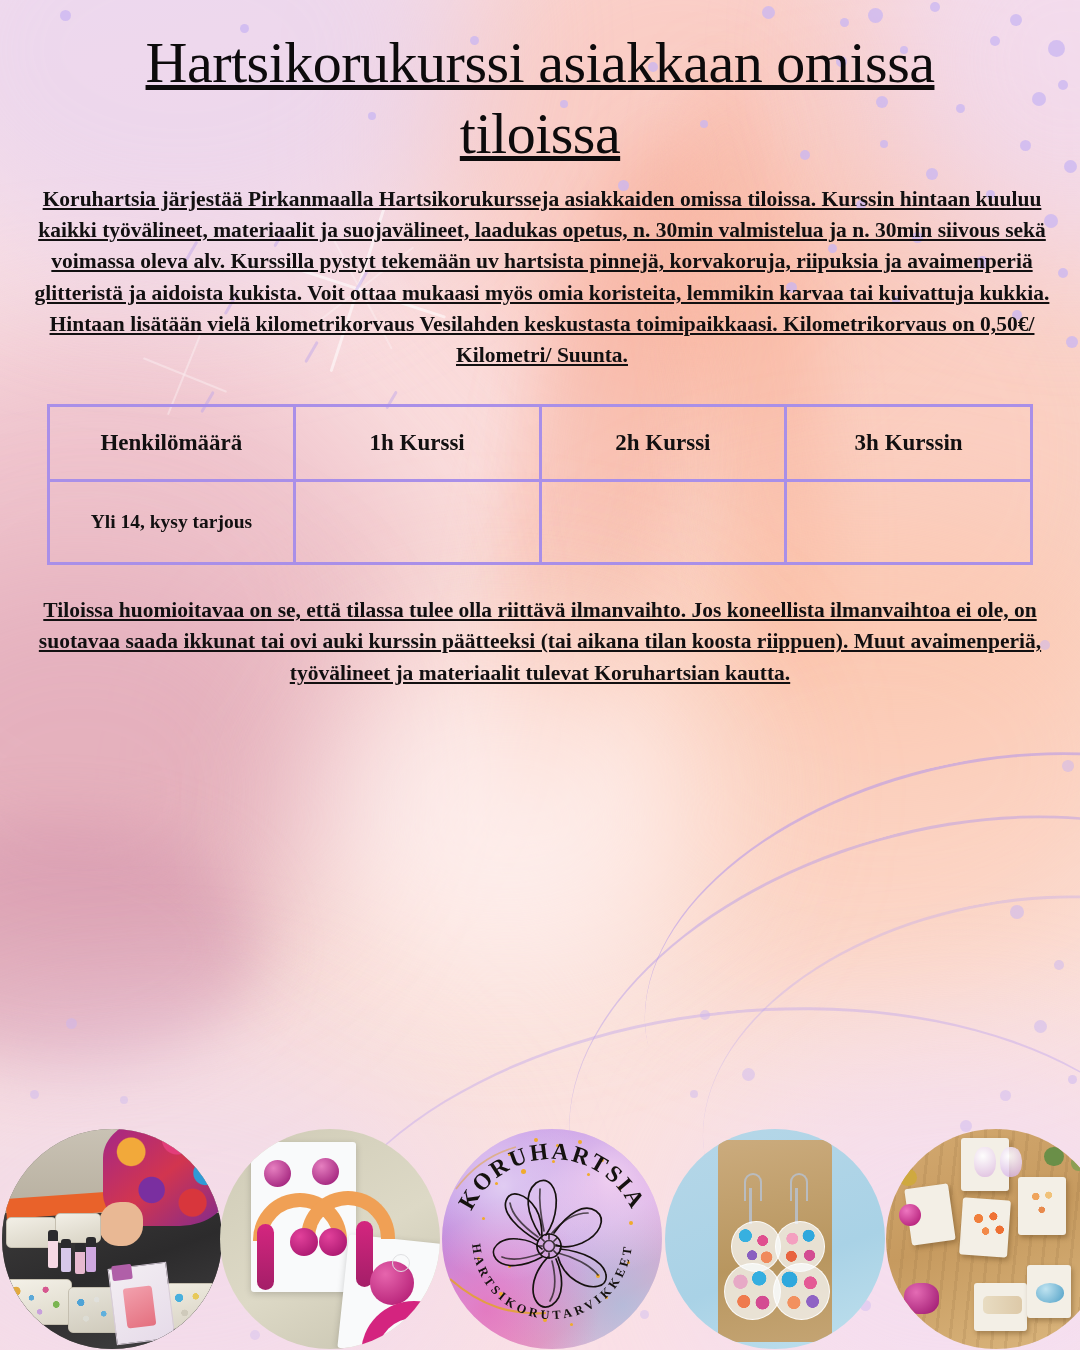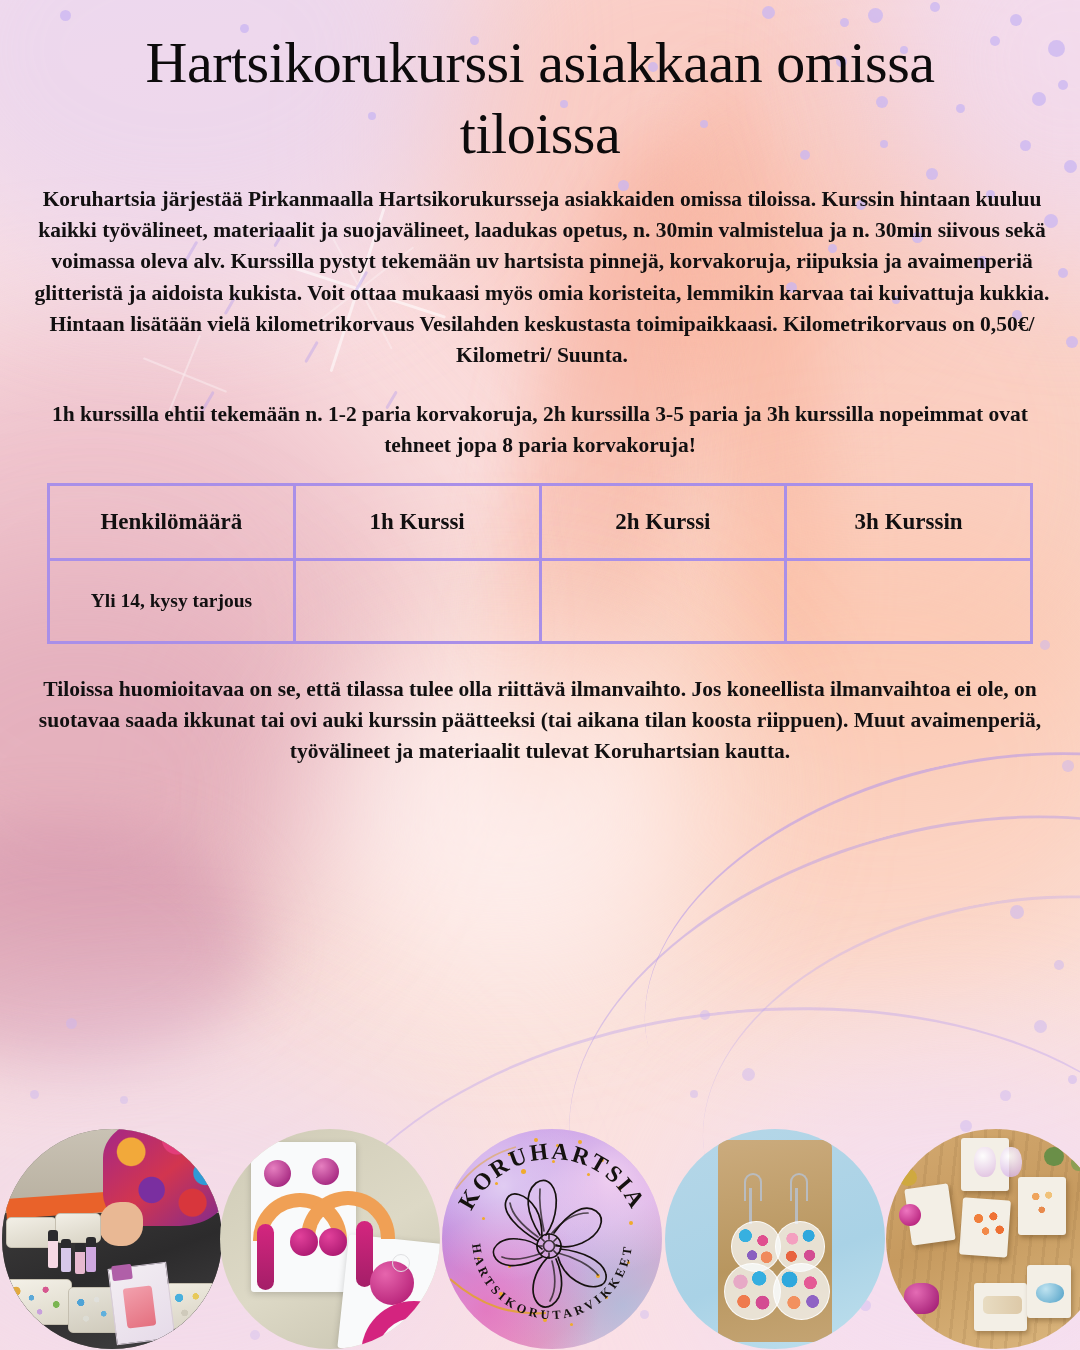--- a/index.html
+++ b/index.html
@@ -82,21 +82,21 @@
     color: #121011;
     font-family: "Liberation Serif", "DejaVu Serif", serif;
   }
   #para1 { margin-top: 14px; padding-left: 30px; padding-right: 26px; }
   #para2 { margin-top: 27px; padding-left: 40px; padding-right: 40px; }
   #para3 { margin-top: 30px; padding-left: 68px; padding-right: 68px; }
   #para4 { margin-top: 30px; padding-left: 30px; padding-right: 30px; }
 
   
   #pricing-wrap {
-    margin: 21px auto 0 auto;
+    margin: 32px auto 0 auto;
     width: 986px;
   }
   table#pricing {
     width: 986px;
     border-collapse: collapse;
     table-layout: fixed;
   }
   table#pricing td, table#pricing th {
     border: 3px solid #a98fe8;
     text-align: center;
@@ -218,21 +218,21 @@
   #photo5 .inner {
     background:
       repeating-linear-gradient(96deg, rgba(150,113,66,.18) 0 3px, transparent 3px 14px),
       linear-gradient(160deg,#d3a970 0%,#c69a5f 45%,#dcb880 100%);
   }
   .p5-card { position:absolute; background:#f3efe6; border-radius:3px;
     box-shadow: 2px 3px 5px rgba(80,52,18,.35); }
   .p5-gem { position:absolute; border-radius:50%; }
 
   
-  .nosel { user-select:none; }
+  .nosel { user-select:none;text-decoration:underline; }
 </style>
 </head>
 <body>
 
 <div id="bg">
 
   <div class="wash" style="left:-200px;top:-200px;width:1480px;height:1750px;border-radius:0;filter:none;
               background:linear-gradient(168deg,#f6e7f3 0%,#fae2e6 16%,#fbdfe0 34%,#fbdfd8 52%,#fbe2dc 68%,#fae0e7 84%,#f7e6f4 100%);"></div>
 
   <div class="wash wash2" style="left:420px;top:-120px;width:520px;height:520px;background:rgba(250,176,150,.40);"></div>
@@ -337,21 +337,20 @@
     <div class="speck" style="left:640px;top:1310px;width:9px;height:9px;opacity:.4;"></div>
     <div class="speck" style="left:250px;top:1330px;width:10px;height:10px;opacity:.35;"></div>
   </div>
 </div>
 
 <div id="content">
 
   <h1 id="title" class="nosel">Hartsikorukurssi asiakkaan omissa tiloissa</h1>
 
   <p id="para1" class="para nosel">Koruhartsia järjestää Pirkanmaalla Hartsikorukursseja asiakkaiden omissa tiloissa. Kurssin hintaan kuuluu kaikki työvälineet, materiaalit ja suojavälineet, laadukas opetus, n. 30min valmistelua ja n. 30min siivous sekä voimassa oleva alv. Kurssilla pystyt tekemään uv hartsista pinnejä, korvakoruja, riipuksia ja avaimenperiä glitteristä ja aidoista kukista. Voit ottaa mukaasi myös omia koristeita, lemmikin karvaa tai kuivattuja kukkia. Hintaan lisätään vielä kilometrikorvaus Vesilahden keskustasta toimipaikkaasi. Kilometrikorvaus on 0,50€/ Kilometri/ Suunta.</p>
-  <p id="para2" class="para nosel">1h kurssilla ehtii tekemään n. 1-2 paria korvakoruja, 2h kurssilla 3-5 paria ja 3h kurssilla nopeimmat ovat tehneet jopa 8 paria korvakoruja!</p>
 
   <div id="pricing-wrap">
     <table id="pricing">
       <thead>
         <tr>
           <th>Henkilömäärä</th>
           <th>1h Kurssi</th>
           <th>2h Kurssi</th>
           <th>3h Kurssin</th>
         </tr>

